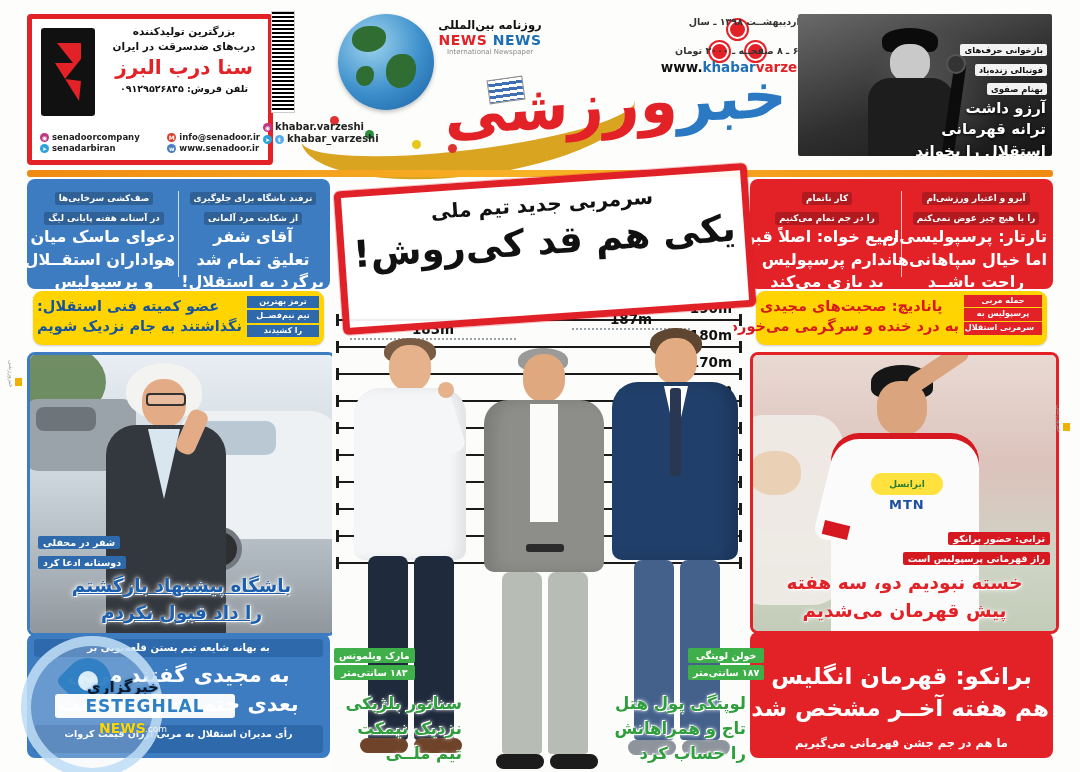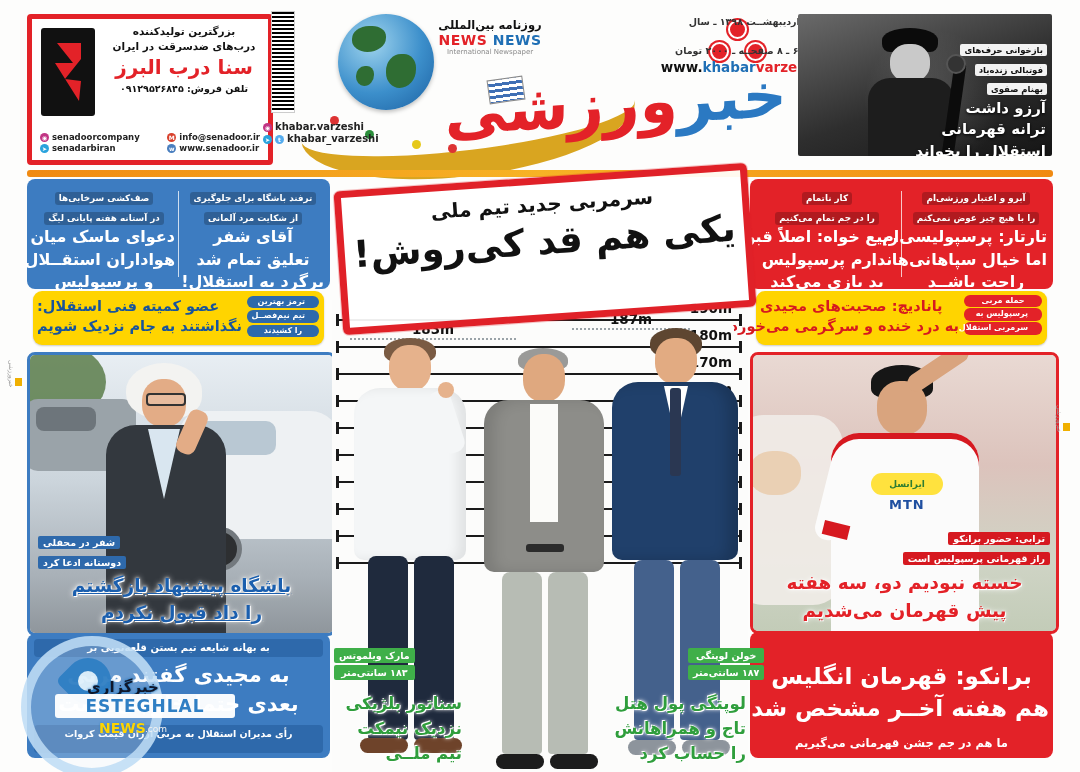--- a/index.html
+++ b/index.html
@@ -47,21 +47,21 @@
   
   .obar{left:27px;top:170px;width:1026px;height:7px;background:linear-gradient(90deg,#f08a12,#f7b325 50%,#f08a12);border-radius:3px;}
   
   .bluebox{background:#3d7cc1;border-radius:8px;}
   .redbox{background:#e32228;border-radius:8px;}
   .story{top:7px;width:142px;text-align:center;}
   .kick-tag{display:inline-block;background:rgba(0,0,0,.22);color:#fff;font-size:8.8px;font-weight:bold;padding:0 4px;border-radius:3px;margin:.5px 2px;line-height:1.5;}
   .story-h{font-size:16px;font-weight:bold;color:#fff;line-height:1.28;margin-top:2px;white-space:nowrap;}
   .vdiv{top:12px;bottom:12px;width:1px;background:rgba(255,255,255,.75);}
   .yellowbox{background:#ffd400;border-radius:9px;box-shadow:0 1px 2px rgba(0,0,0,.2);}
-  .ytag{display:block;color:#fff;font-size:8px;font-weight:bold;text-align:center;border-radius:6px;padding:0 14px;margin:2px 0;line-height:1.55;white-space:nowrap;}
+  .ytag{display:block;color:#fff;font-size:8px;font-weight:bold;text-align:center;border-radius:0;padding:0 8px;margin:2px 0;line-height:1.55;white-space:nowrap;}
   .yhead{font-weight:bold;font-size:14.5px;line-height:1.4;text-align:left;white-space:nowrap;}
   .photobox{border-radius:8px;overflow:hidden;background:#dfe3e6;}
   .ovl-tag{display:inline-block;color:#fff;font-size:9.5px;font-weight:bold;padding:1px 5px;border-radius:2px;margin:1.5px 0;}
   .strip{position:absolute;left:7px;right:7px;border-radius:4px;color:#fff;font-weight:bold;text-align:center;}
   .bigwhite{color:#fff;font-weight:bold;text-align:center;line-height:1.4;white-space:nowrap;}
   
   .stamp{left:338px;top:177px;width:400px;height:130px;border:7px solid #e02128;border-radius:6px;
          background:rgba(255,255,255,.93);transform:rotate(-4deg);text-align:center;z-index:6;
          box-shadow:0 0 0 1px rgba(224,33,40,.25);}
   .stamp-k{font-size:20px;font-weight:bold;color:#111;margin-top:8px;}

